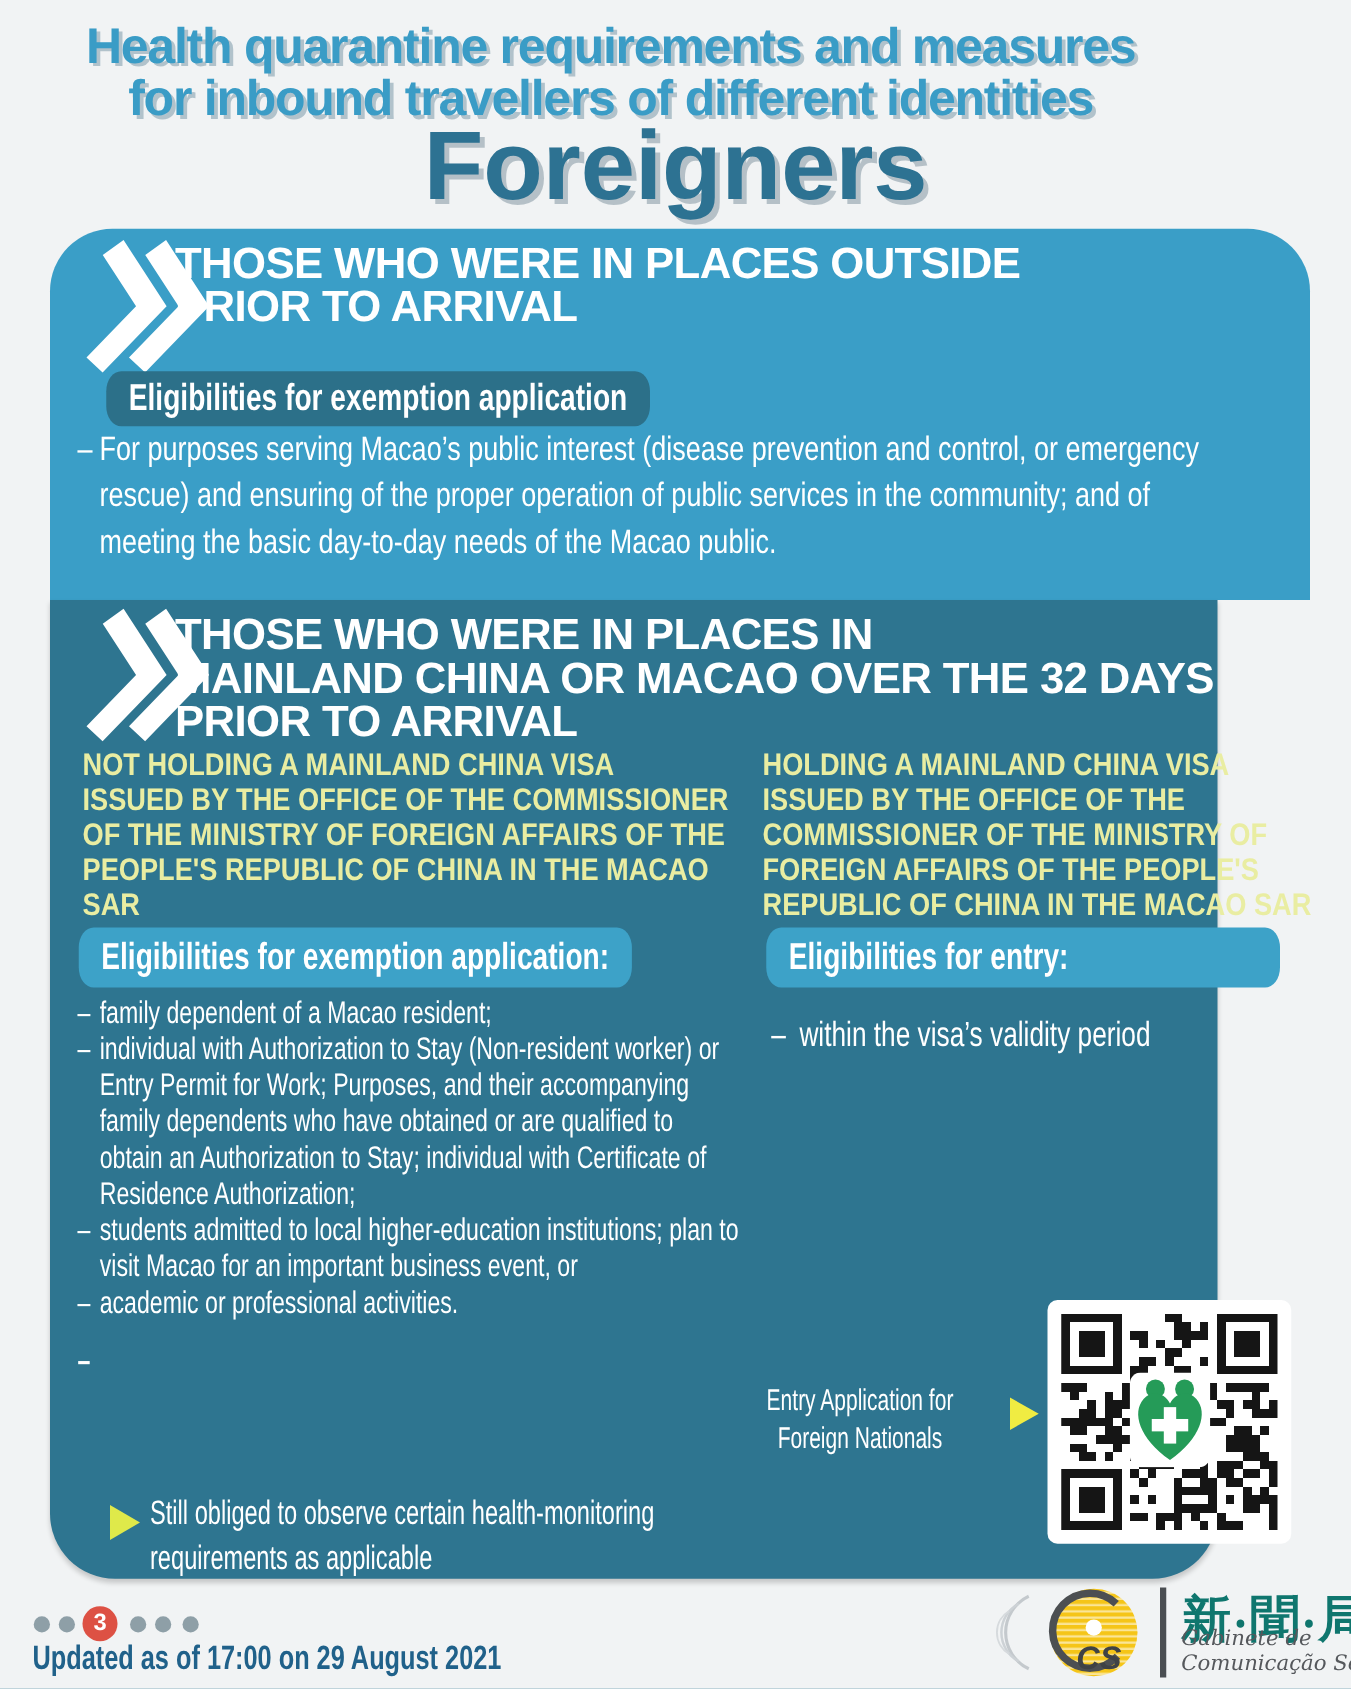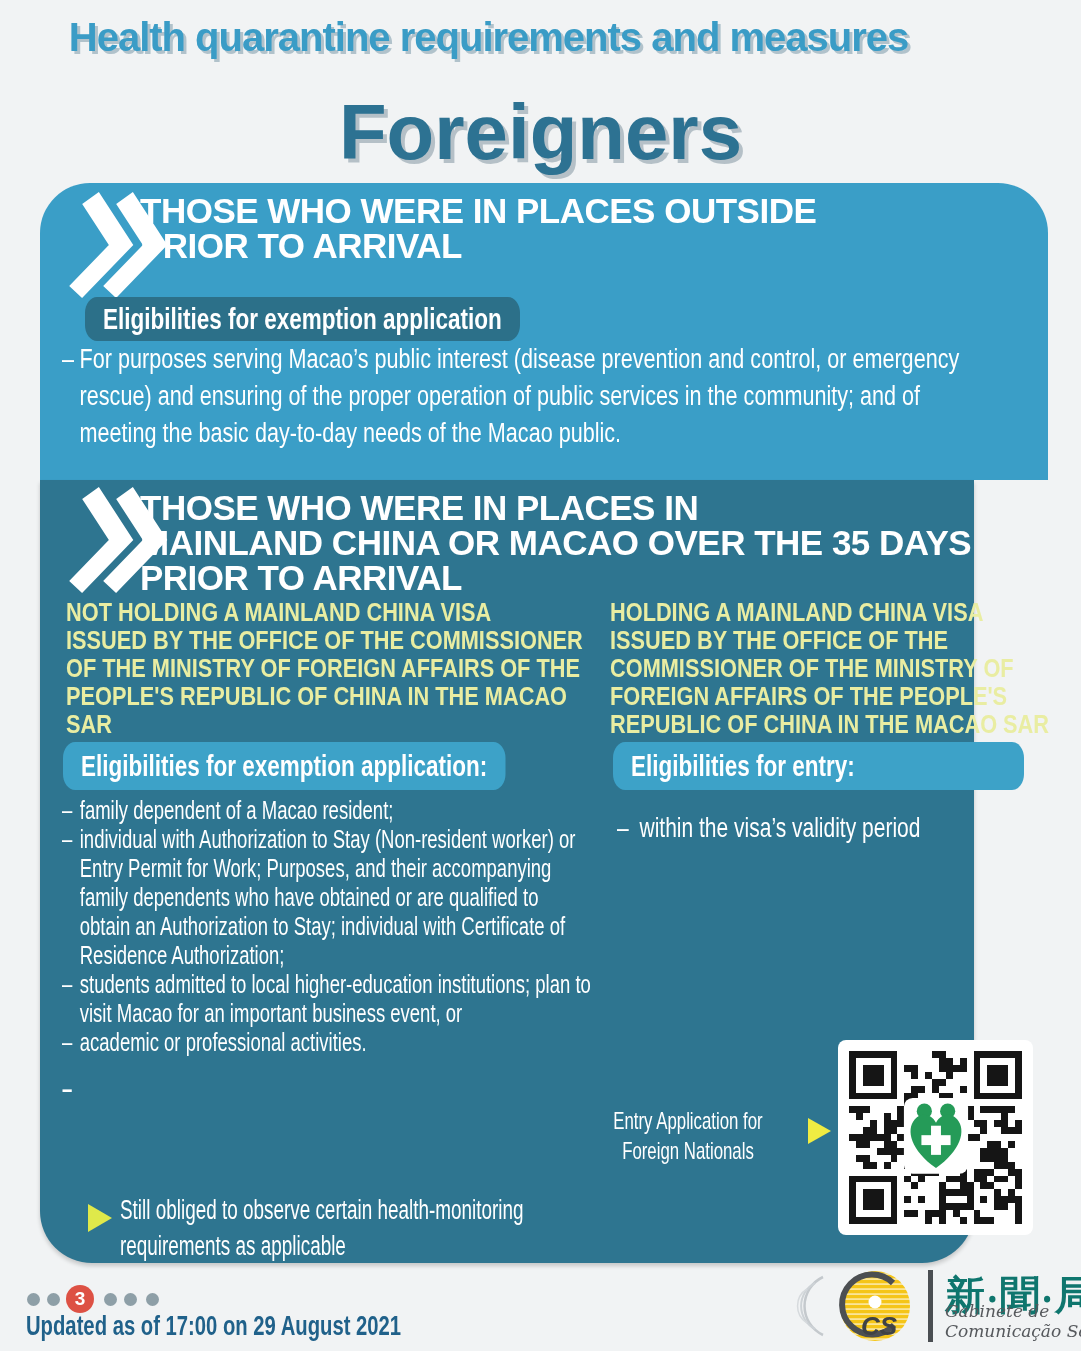--- a/index.html
+++ b/index.html
@@ -84,20 +84,21 @@
   .logo-cn{position:absolute;left:945px;top:1266px;color:#0f766e;font-size:40px;font-weight:bold;
            letter-spacing:2px;white-space:nowrap;}
   .logo-pt{position:absolute;left:945px;top:1301px;color:#55585c;font-size:17px;line-height:20px;
            font-style:italic;font-family:"DejaVu Serif",serif;white-space:nowrap;}
 </style>
 </head>
 <body>
 
 <div class="title">
   <div>Health quarantine requirements and measures</div>
+  <div>for inbound travellers of different identities</div>
 </div>
 <div class="subtitle">Foreigners</div>
 
 <section class="panel1">
   <span class="chev">
     <svg viewBox="0 0 78 100" style="overflow:visible">
       <g fill="none" stroke="#fff" stroke-width="19" transform="skewX(-9) translate(16,0)">
         <path d="M2 3 L40 50 L2 97"></path>
         <path d="M36 3 L74 50 L36 97"></path>
       </g>
@@ -118,21 +119,21 @@
   <span class="chev">
     <svg viewBox="0 0 78 100" style="overflow:visible">
       <g fill="none" stroke="#fff" stroke-width="19" transform="skewX(-9) translate(16,0)">
         <path d="M2 3 L40 50 L2 97"></path>
         <path d="M36 3 L74 50 L36 97"></path>
       </g>
     </svg>
   </span>
   <h2 class="ph">
     <div>THOSE WHO WERE IN PLACES IN</div>
-    <div>MAINLAND CHINA OR MACAO OVER THE 35 DAYS</div>
+    <div>MAINLAND CHINA OR MACAO OVER THE 32 DAYS</div>
     <div>PRIOR TO ARRIVAL</div>
   </h2>
 
   <div class="subhead subL">
     <div>NOT HOLDING A MAINLAND CHINA VISA</div>
     <div>ISSUED BY THE OFFICE OF THE COMMISSIONER</div>
     <div>OF THE MINISTRY OF FOREIGN AFFAIRS OF THE</div>
     <div>PEOPLE'S REPUBLIC OF CHINA IN THE MACAO</div>
     <div>SAR</div>
   </div>

